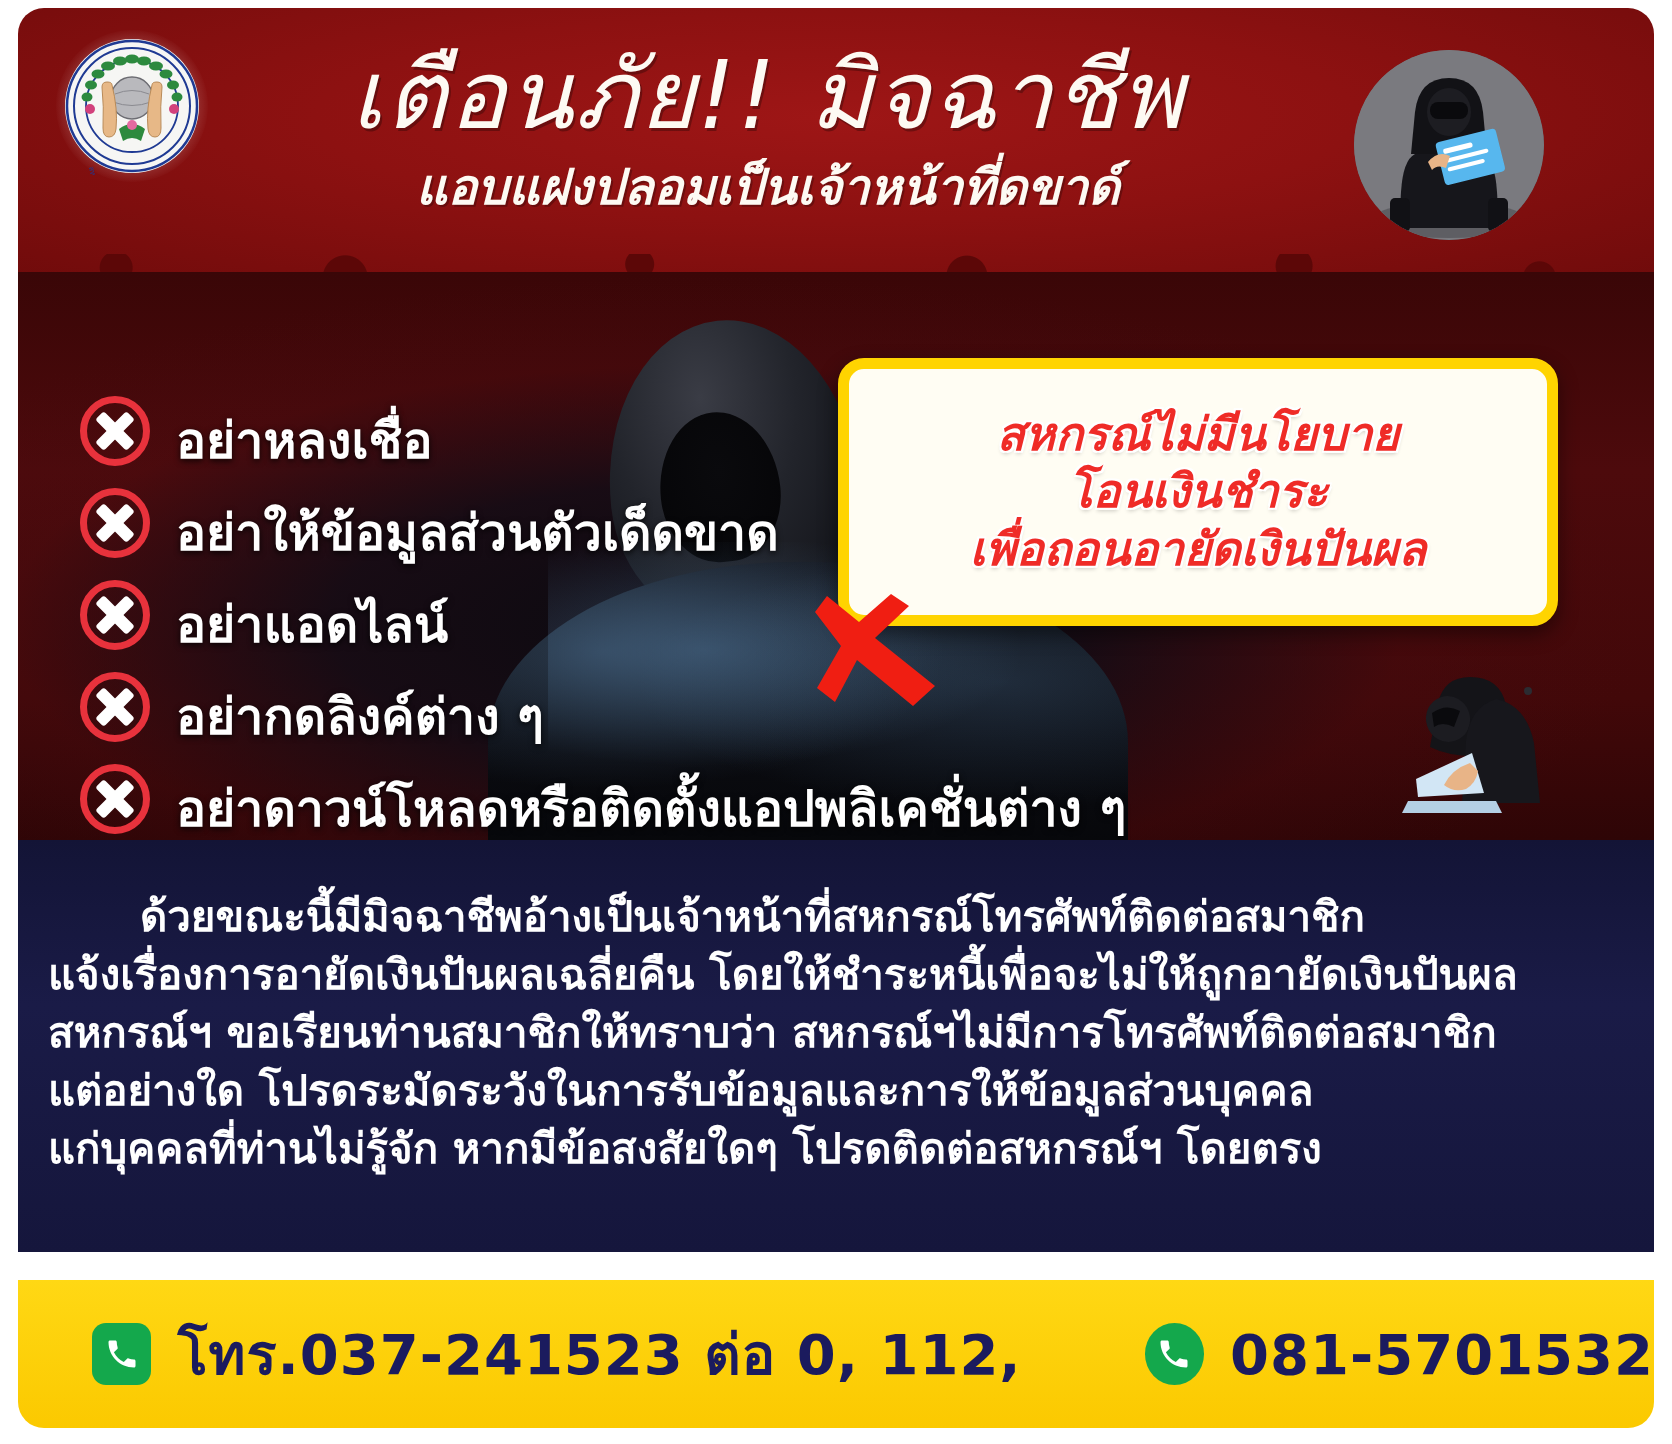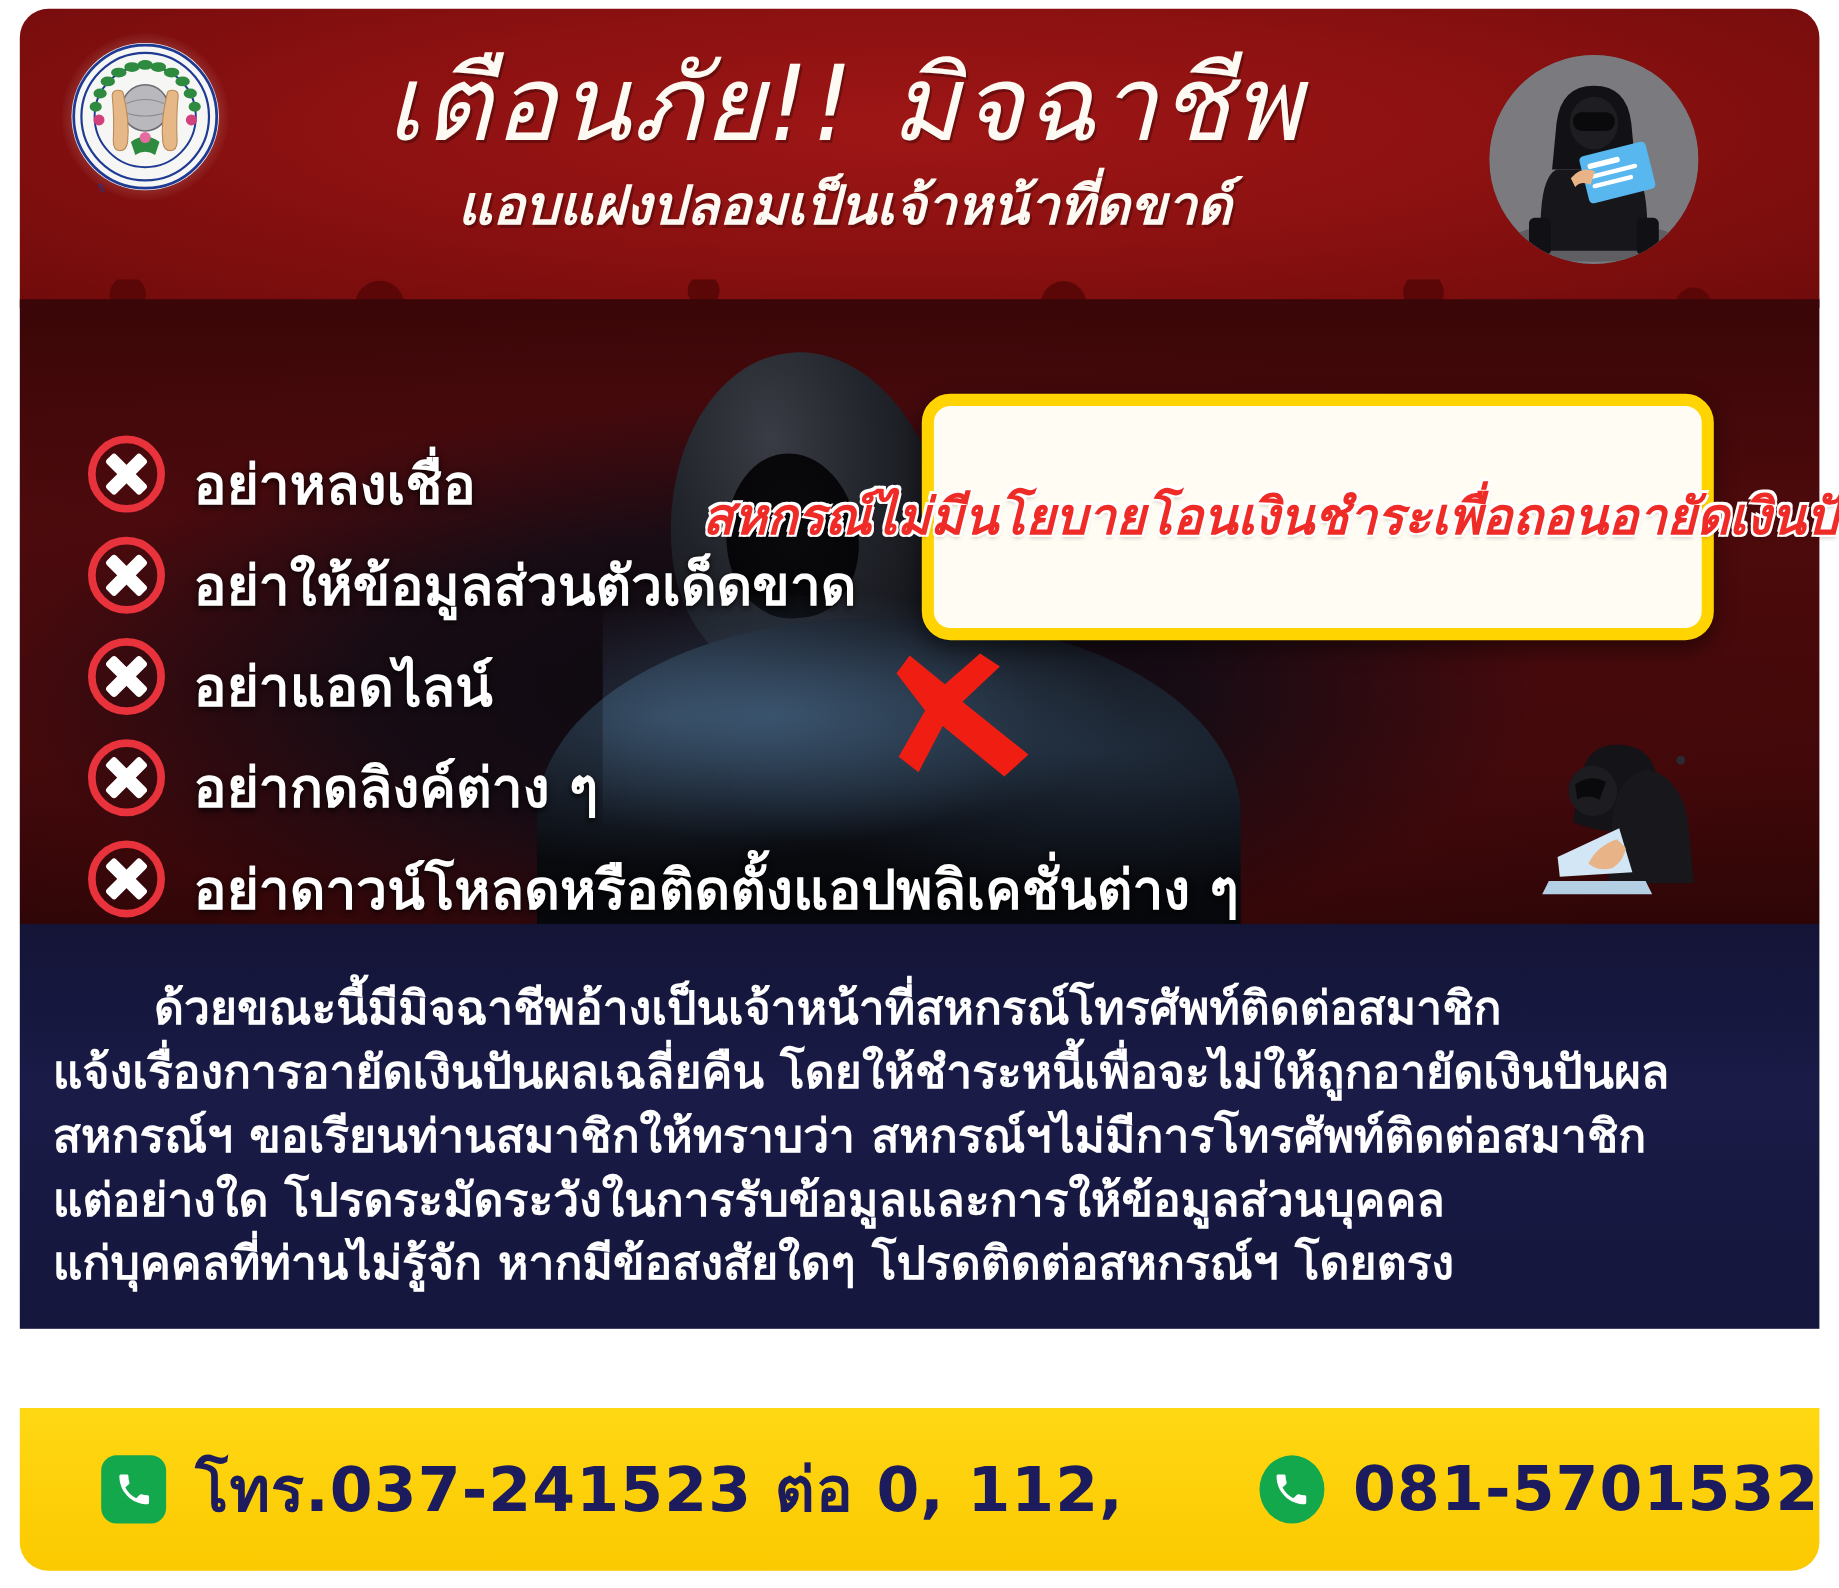--- a/index.html
+++ b/index.html
@@ -152,26 +152,26 @@
     color: #ffffff;
     line-height: 1;
     white-space: nowrap;
     text-shadow: 0 2px 6px rgba(0,0,0,0.85);
   }
 
   
   .callout {
     position: absolute;
     left: 838px; top: 358px;
-    width: 720px; height: 224px;
+    width: 720px; height: 268px;
     background: #fffdf3;
     border: 11px solid #ffd400;
     border-radius: 26px;
     box-shadow: 0 8px 20px rgba(0,0,0,0.45);
-    display: flex; flex-direction: row;
+    display: flex; flex-direction: column;
     align-items: center; justify-content: center;
     z-index: 4;
   }
   .callout-line {
     font-size: 46px;
     font-weight: 700;
     font-style: italic;
     color: #ef2b27;
     line-height: 1.25;
     white-space: nowrap;
@@ -190,21 +190,21 @@
     position: absolute;
     right: 54px; bottom: 8px;
     width: 280px; height: 185px;
     z-index: 3;
   }
 
   
   .body-block {
     position: absolute;
     left: 18px; top: 840px;
-    width: 1636px; height: 368px;
+    width: 1636px; height: 412px;
     background: linear-gradient(180deg, #131436 0%, #1a1b47 40%, #15163c 100%);
     padding: 48px 30px 15px 30px;
   }
   .body-line {
     font-size: 42px;
     font-weight: 700;
     color: #ffffff;
     line-height: 1.38;
     white-space: nowrap;
     text-align: left;

